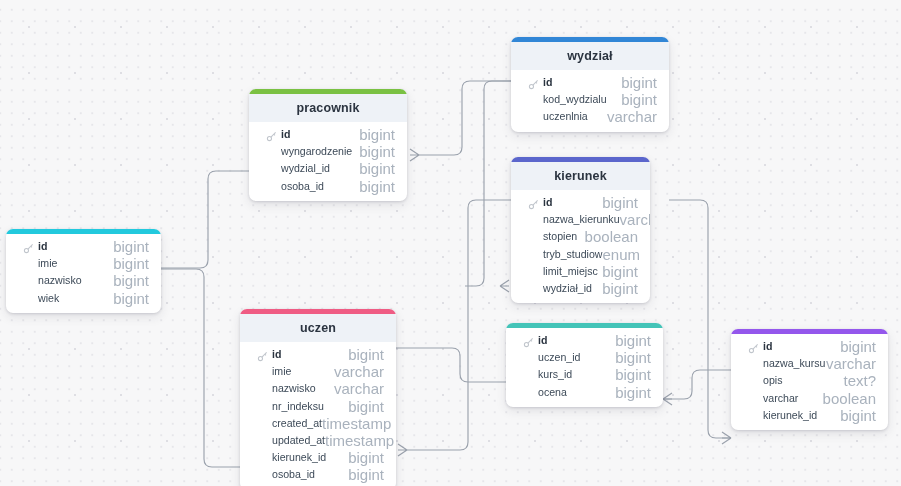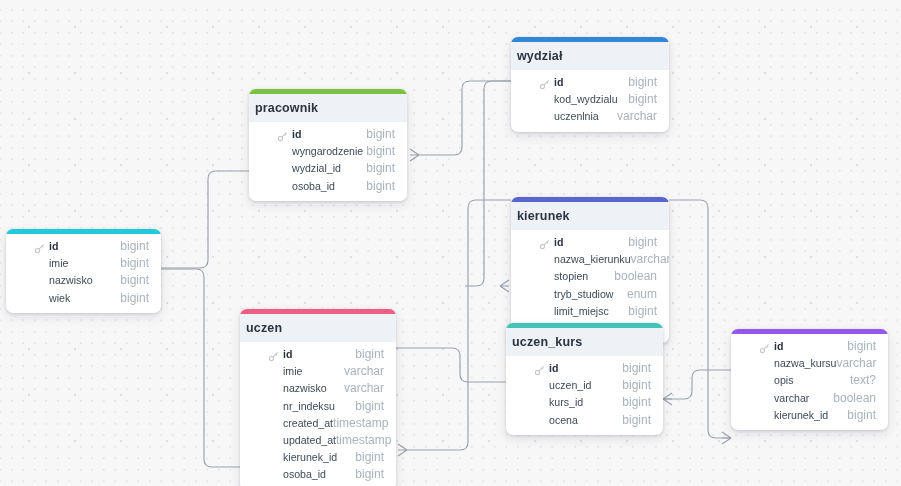--- a/index.html
+++ b/index.html
@@ -22,40 +22,41 @@
     position:absolute;
     background:#ffffff;
     border-radius:7px;
     box-shadow:0 1px 3px rgba(35,40,60,.16), 0 4px 11px rgba(35,40,60,.10);
     overflow:hidden;
     z-index:3;
   }
   .accent{height:5px;width:100%;display:block;}
   .t-head{
     background:#eef2f7;
+    text-align:center;
     font-size:12.5px;
     font-weight:bold;
     color:#2b3440;
     padding:7px 6px 7px 6px;
     letter-spacing:.15px;
     line-height:14px;
   }
-  .t-body{padding:4px 0 6px 17px;background:#fff;border-radius:26px;}
+  .t-body{padding:4px 0 6px 6px;background:#fff;border-radius:26px;}
   .row{
     display:flex;align-items:center;
     height:17.2px;
     padding:0 12px 0 11px;
     font-size:10.6px;
     line-height:17.2px;
     white-space:nowrap;
   }
   .fname{color:#3d4a58;flex:0 0 auto;}
   .row.pk .fname{font-weight:bold;color:#2b3440;}
   .spacer{flex:1 1 auto;}
-  .ftype{color:#a9b2bd;flex:0 0 auto;font-size:12px;}
+  .ftype{color:#a9b2bd;flex:0 0 auto;font-size:15px;}
   .keyicon{
     width:11px;height:11px;margin-right:4px;flex:0 0 auto;
     display:inline-block;position:relative;top:1px;opacity:.55;
   }
   .keyslot{width:11px;height:11px;margin-right:4px;flex:0 0 auto;display:inline-block;}
 </style>
 </head>
 <body>
 
 <div id="canvas">
@@ -185,21 +186,21 @@
           <span class="ftype">bigint</span>
         </div>
         <div class="row">
           <span class="keyslot"></span>
           <span class="fname">uczenlnia</span>
           <span class="spacer"></span>
           <span class="ftype">varchar</span>
         </div>
       </div>
     </div>
-    <div class="table-card" style="left: 511px; top: 157px; width: 158px; margin-top: 40px;">
+    <div class="table-card" style="left: 511px; top: 157px; width: 139px;">
       <span class="accent" style="background: rgb(91, 102, 204);"></span>
       <div class="t-head">kierunek</div>
       <div class="t-body">
         <div class="row pk">
           <span class="keyicon"><svg viewBox="0 0 16 16" width="11" height="11" xmlns="http://www.w3.org/2000/svg">
               <g fill="none" stroke="#8d96a2" stroke-width="1.5">
                 <circle cx="5" cy="11" r="3"></circle>
                 <path d="M7.2 8.8 L14 2"></path>
                 <path d="M11.4 4.6 L13 6.2"></path>
               </g>
@@ -295,21 +296,20 @@
         <div class="row">
           <span class="keyslot"></span>
           <span class="fname">osoba_id</span>
           <span class="spacer"></span>
           <span class="ftype">bigint</span>
         </div>
       </div>
     </div>
     <div class="table-card" style="left: 506px; top: 323px; width: 157px;">
       <span class="accent" style="background: rgb(68, 196, 184);"></span>
-      <div class="t-head">uczen_kurs</div>
       <div class="t-body">
         <div class="row pk">
           <span class="keyicon"><svg viewBox="0 0 16 16" width="11" height="11" xmlns="http://www.w3.org/2000/svg">
               <g fill="none" stroke="#8d96a2" stroke-width="1.5">
                 <circle cx="5" cy="11" r="3"></circle>
                 <path d="M7.2 8.8 L14 2"></path>
                 <path d="M11.4 4.6 L13 6.2"></path>
               </g>
             </svg></span>
           <span class="fname">id</span>

